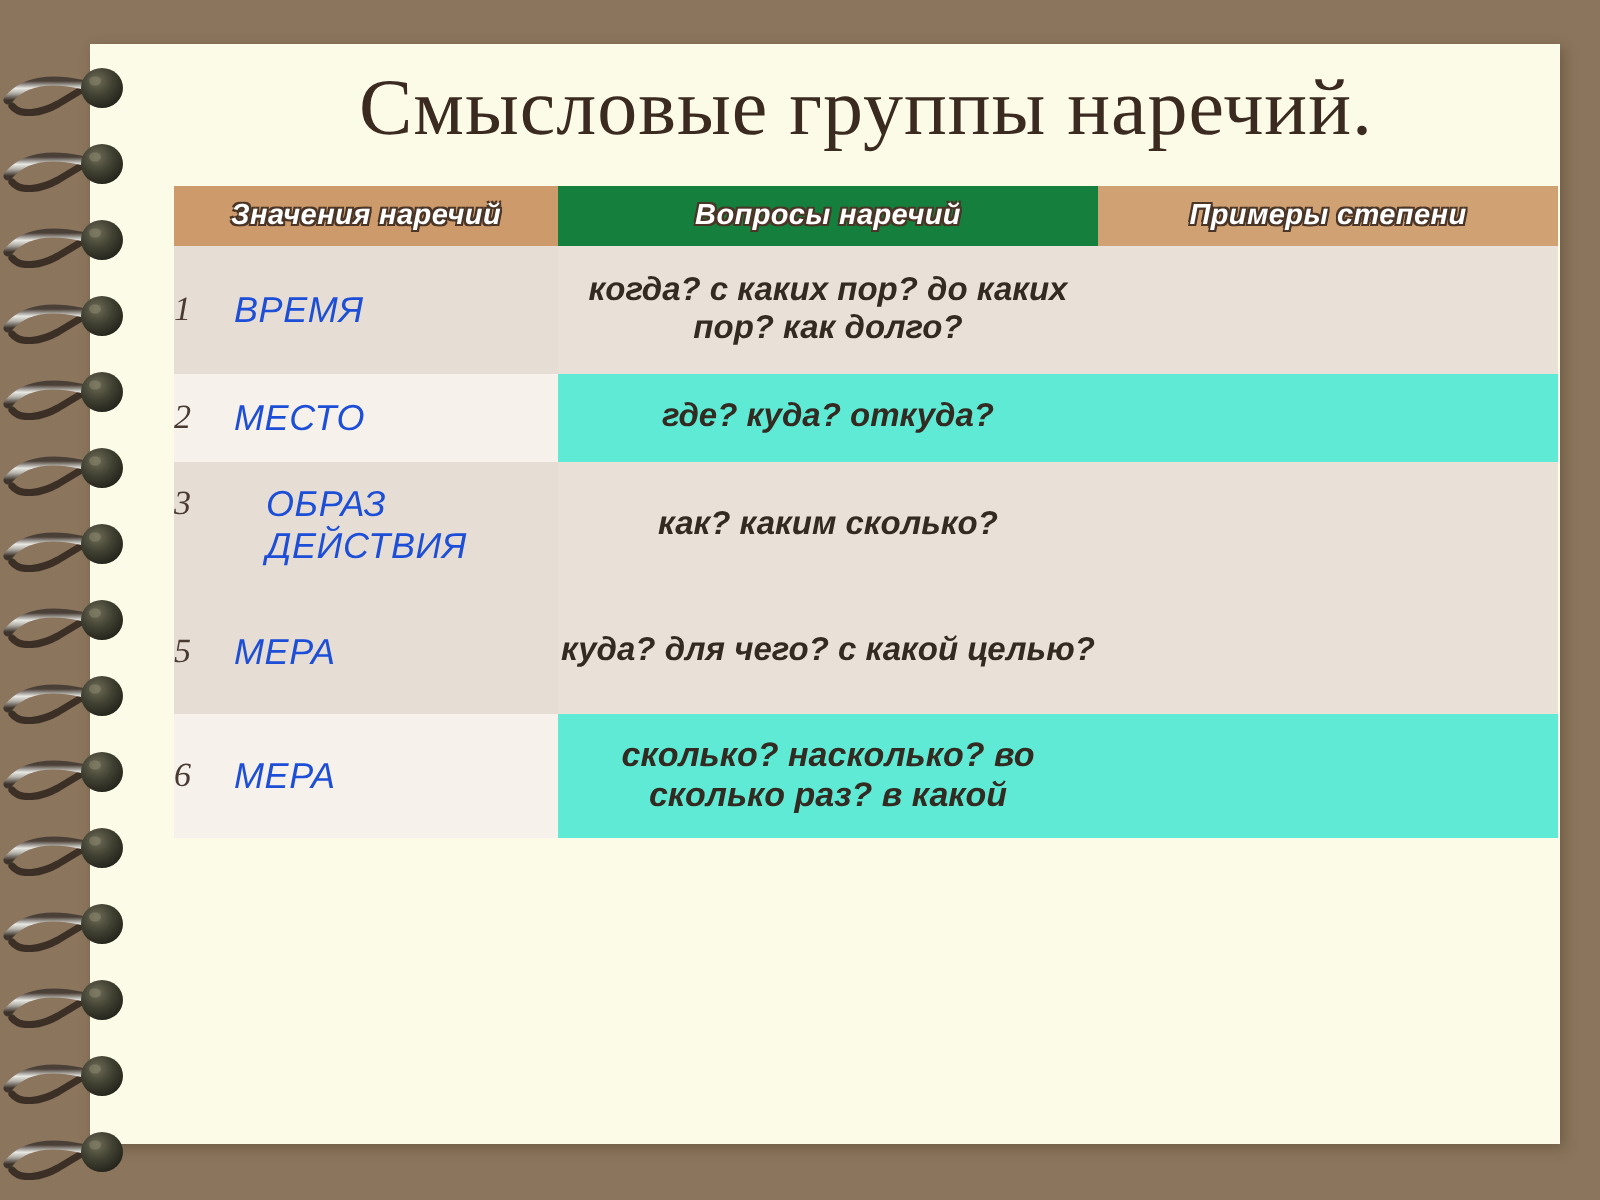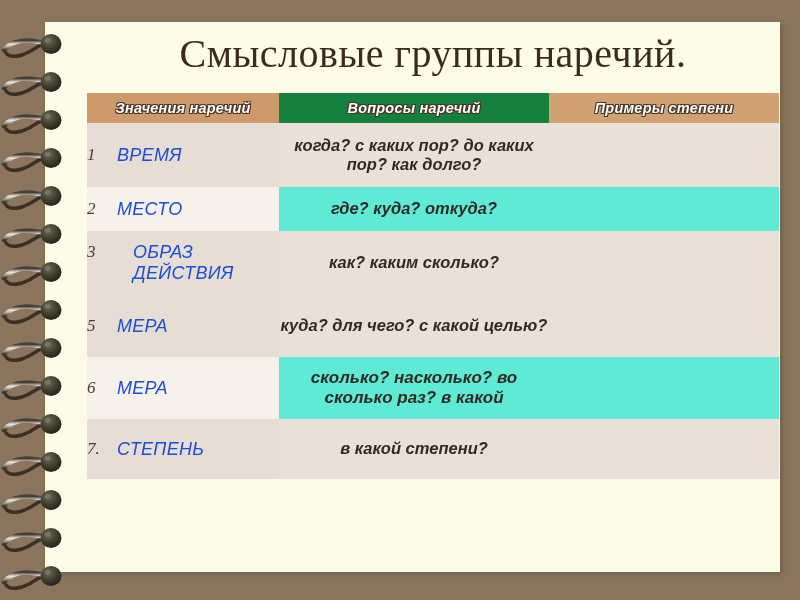--- a/index.html
+++ b/index.html
@@ -192,27 +192,20 @@
       </tr>
 
       <tr>
         <td class="c1 light meaning-cell rowline" style="height:62px;">
           <span class="num">6</span><span class="mname">МЕРА</span>
         </td>
         <td class="c2 light2 q-cell small rowline">сколько? насколько? во сколько раз? в какой</td>
         <td class="light2 ex-cell rowline"></td>
       </tr>
 
-      <tr>
-        <td class="c1 dark meaning-cell" style="height:60px;">
-          <span class="num">7.</span><span class="mname">СТЕПЕНЬ</span>
-        </td>
-        <td class="c2 dark2 q-cell">в какой степени?</td>
-        <td class="dark2 ex-cell"></td>
-      </tr>
     </tbody>
   </table>
 
   <div id="spiral">
       <div class="ring" style="top: 14px;"><svg width="88" height="26" viewBox="0 0 88 26" xmlns="http://www.w3.org/2000/svg">
           <defs>
             <linearGradient id="wg0" x1="0" y1="0" x2="0" y2="1">
               <stop offset="0%" stop-color="#4a4038"></stop>
               <stop offset="38%" stop-color="#e8e8e4"></stop>
               <stop offset="62%" stop-color="#b9b5ad"></stop>

